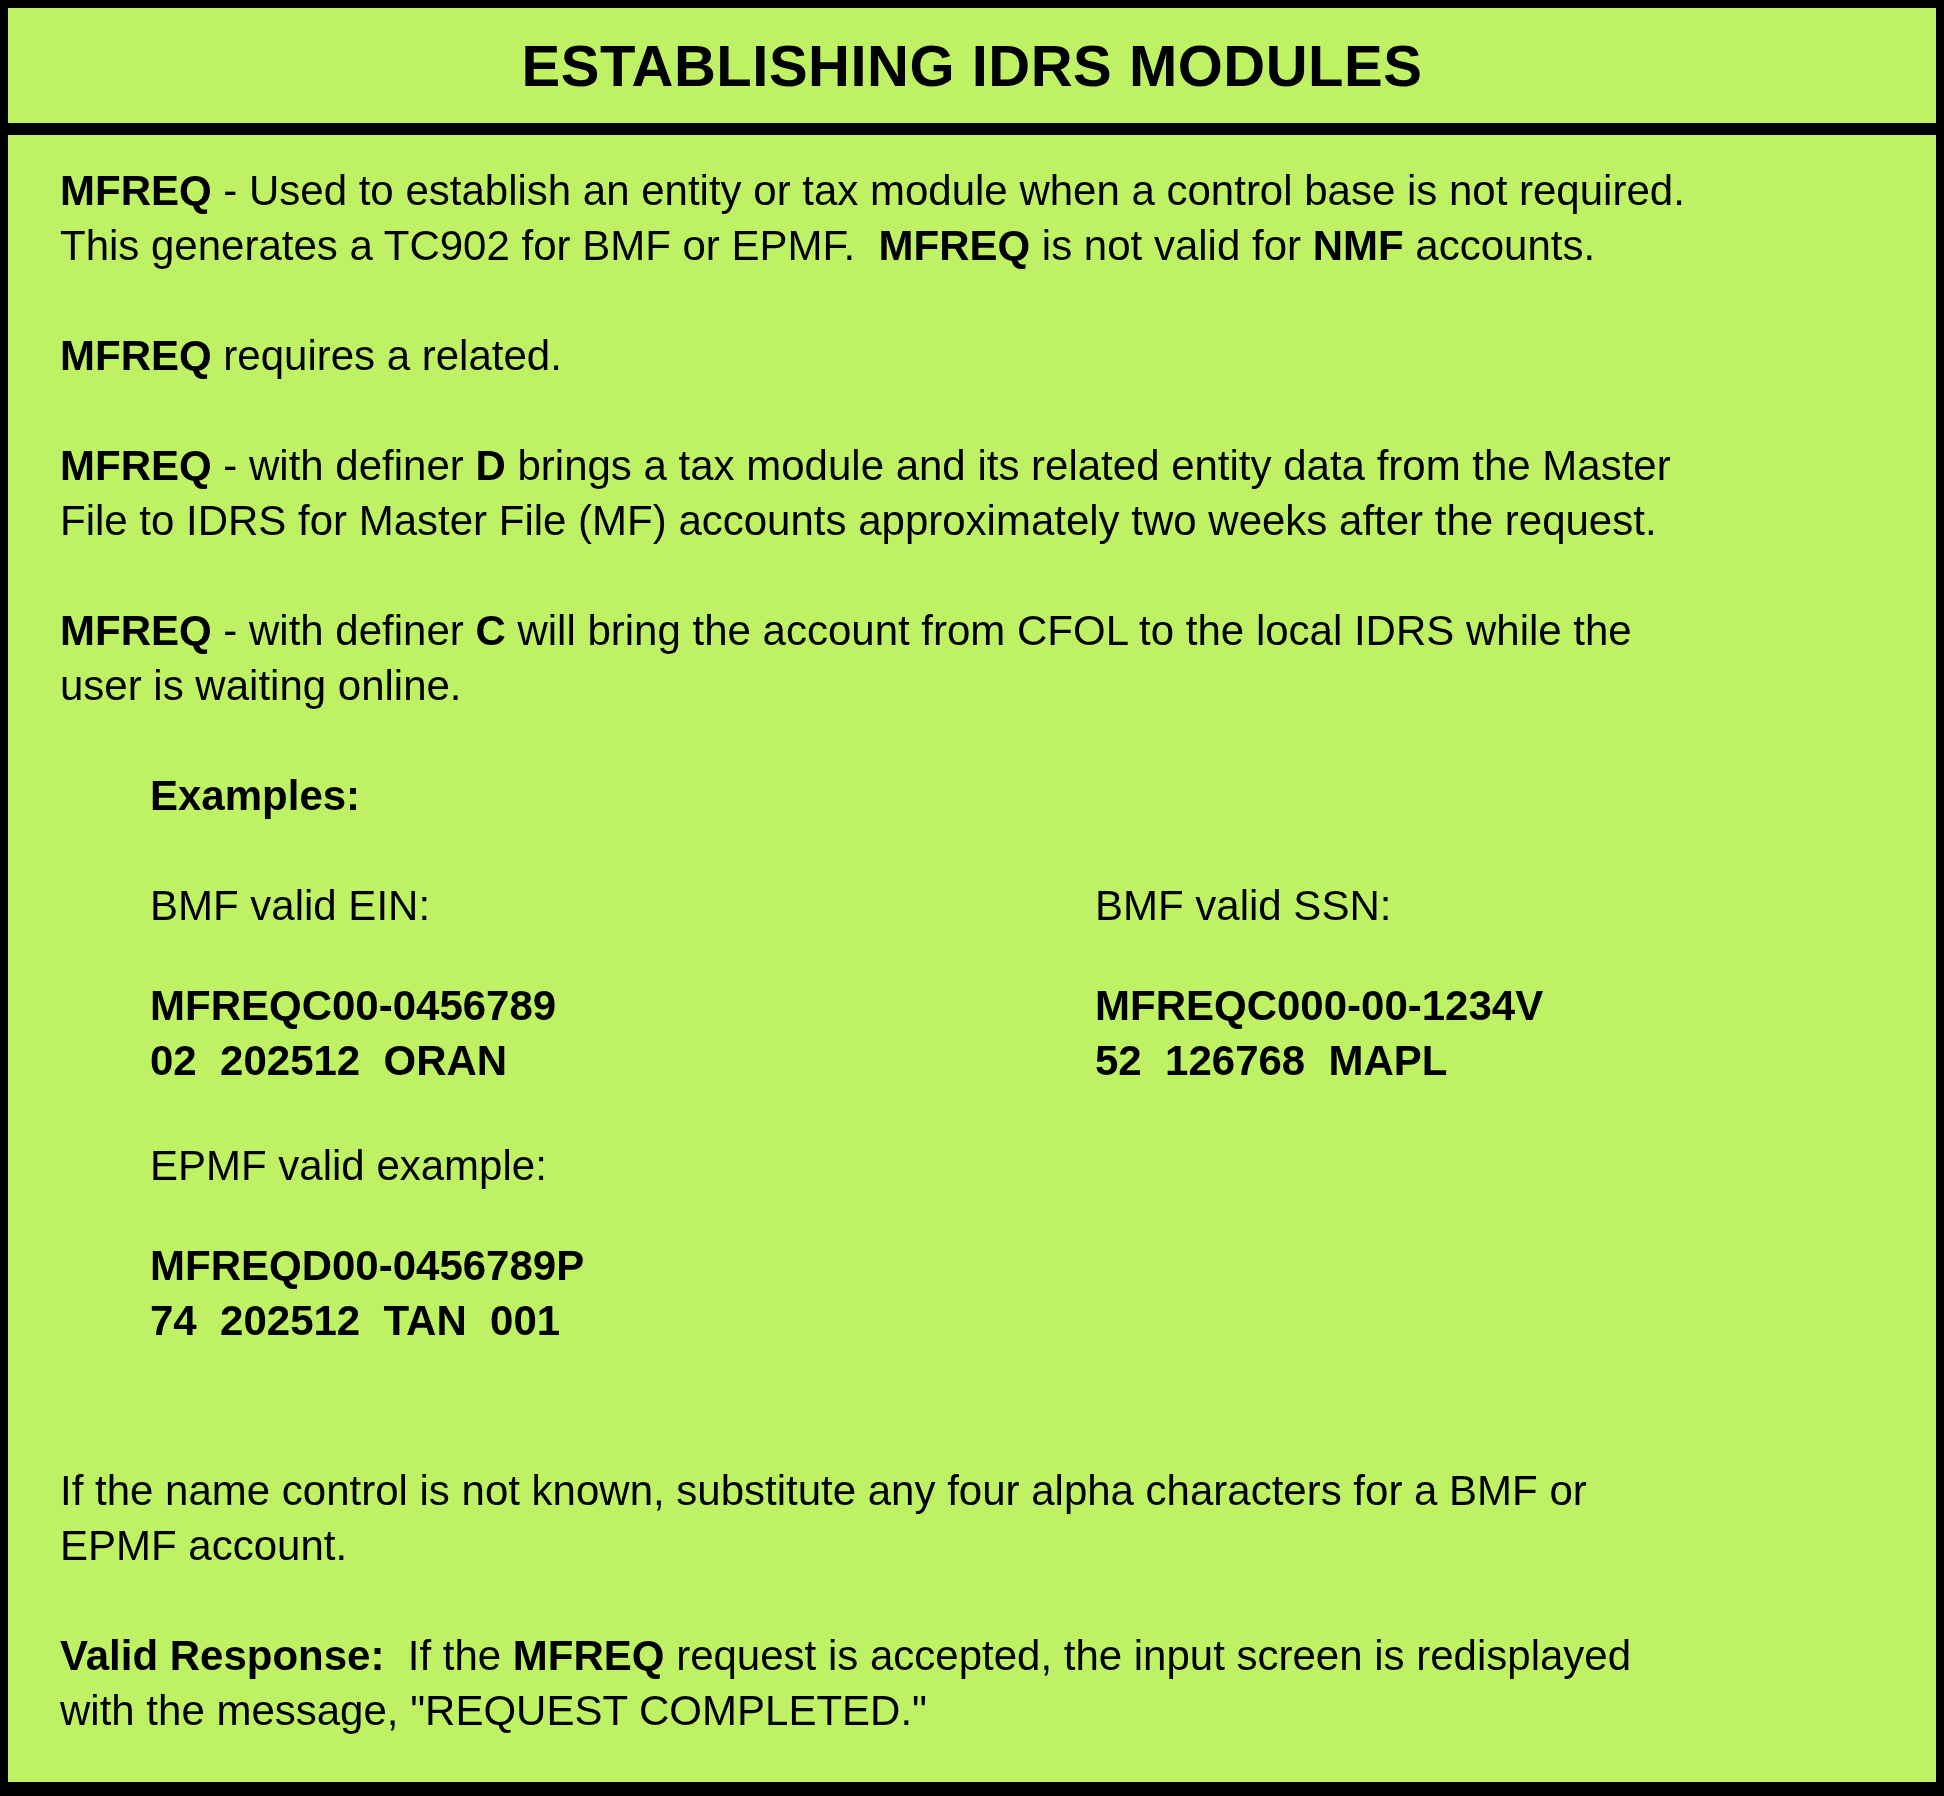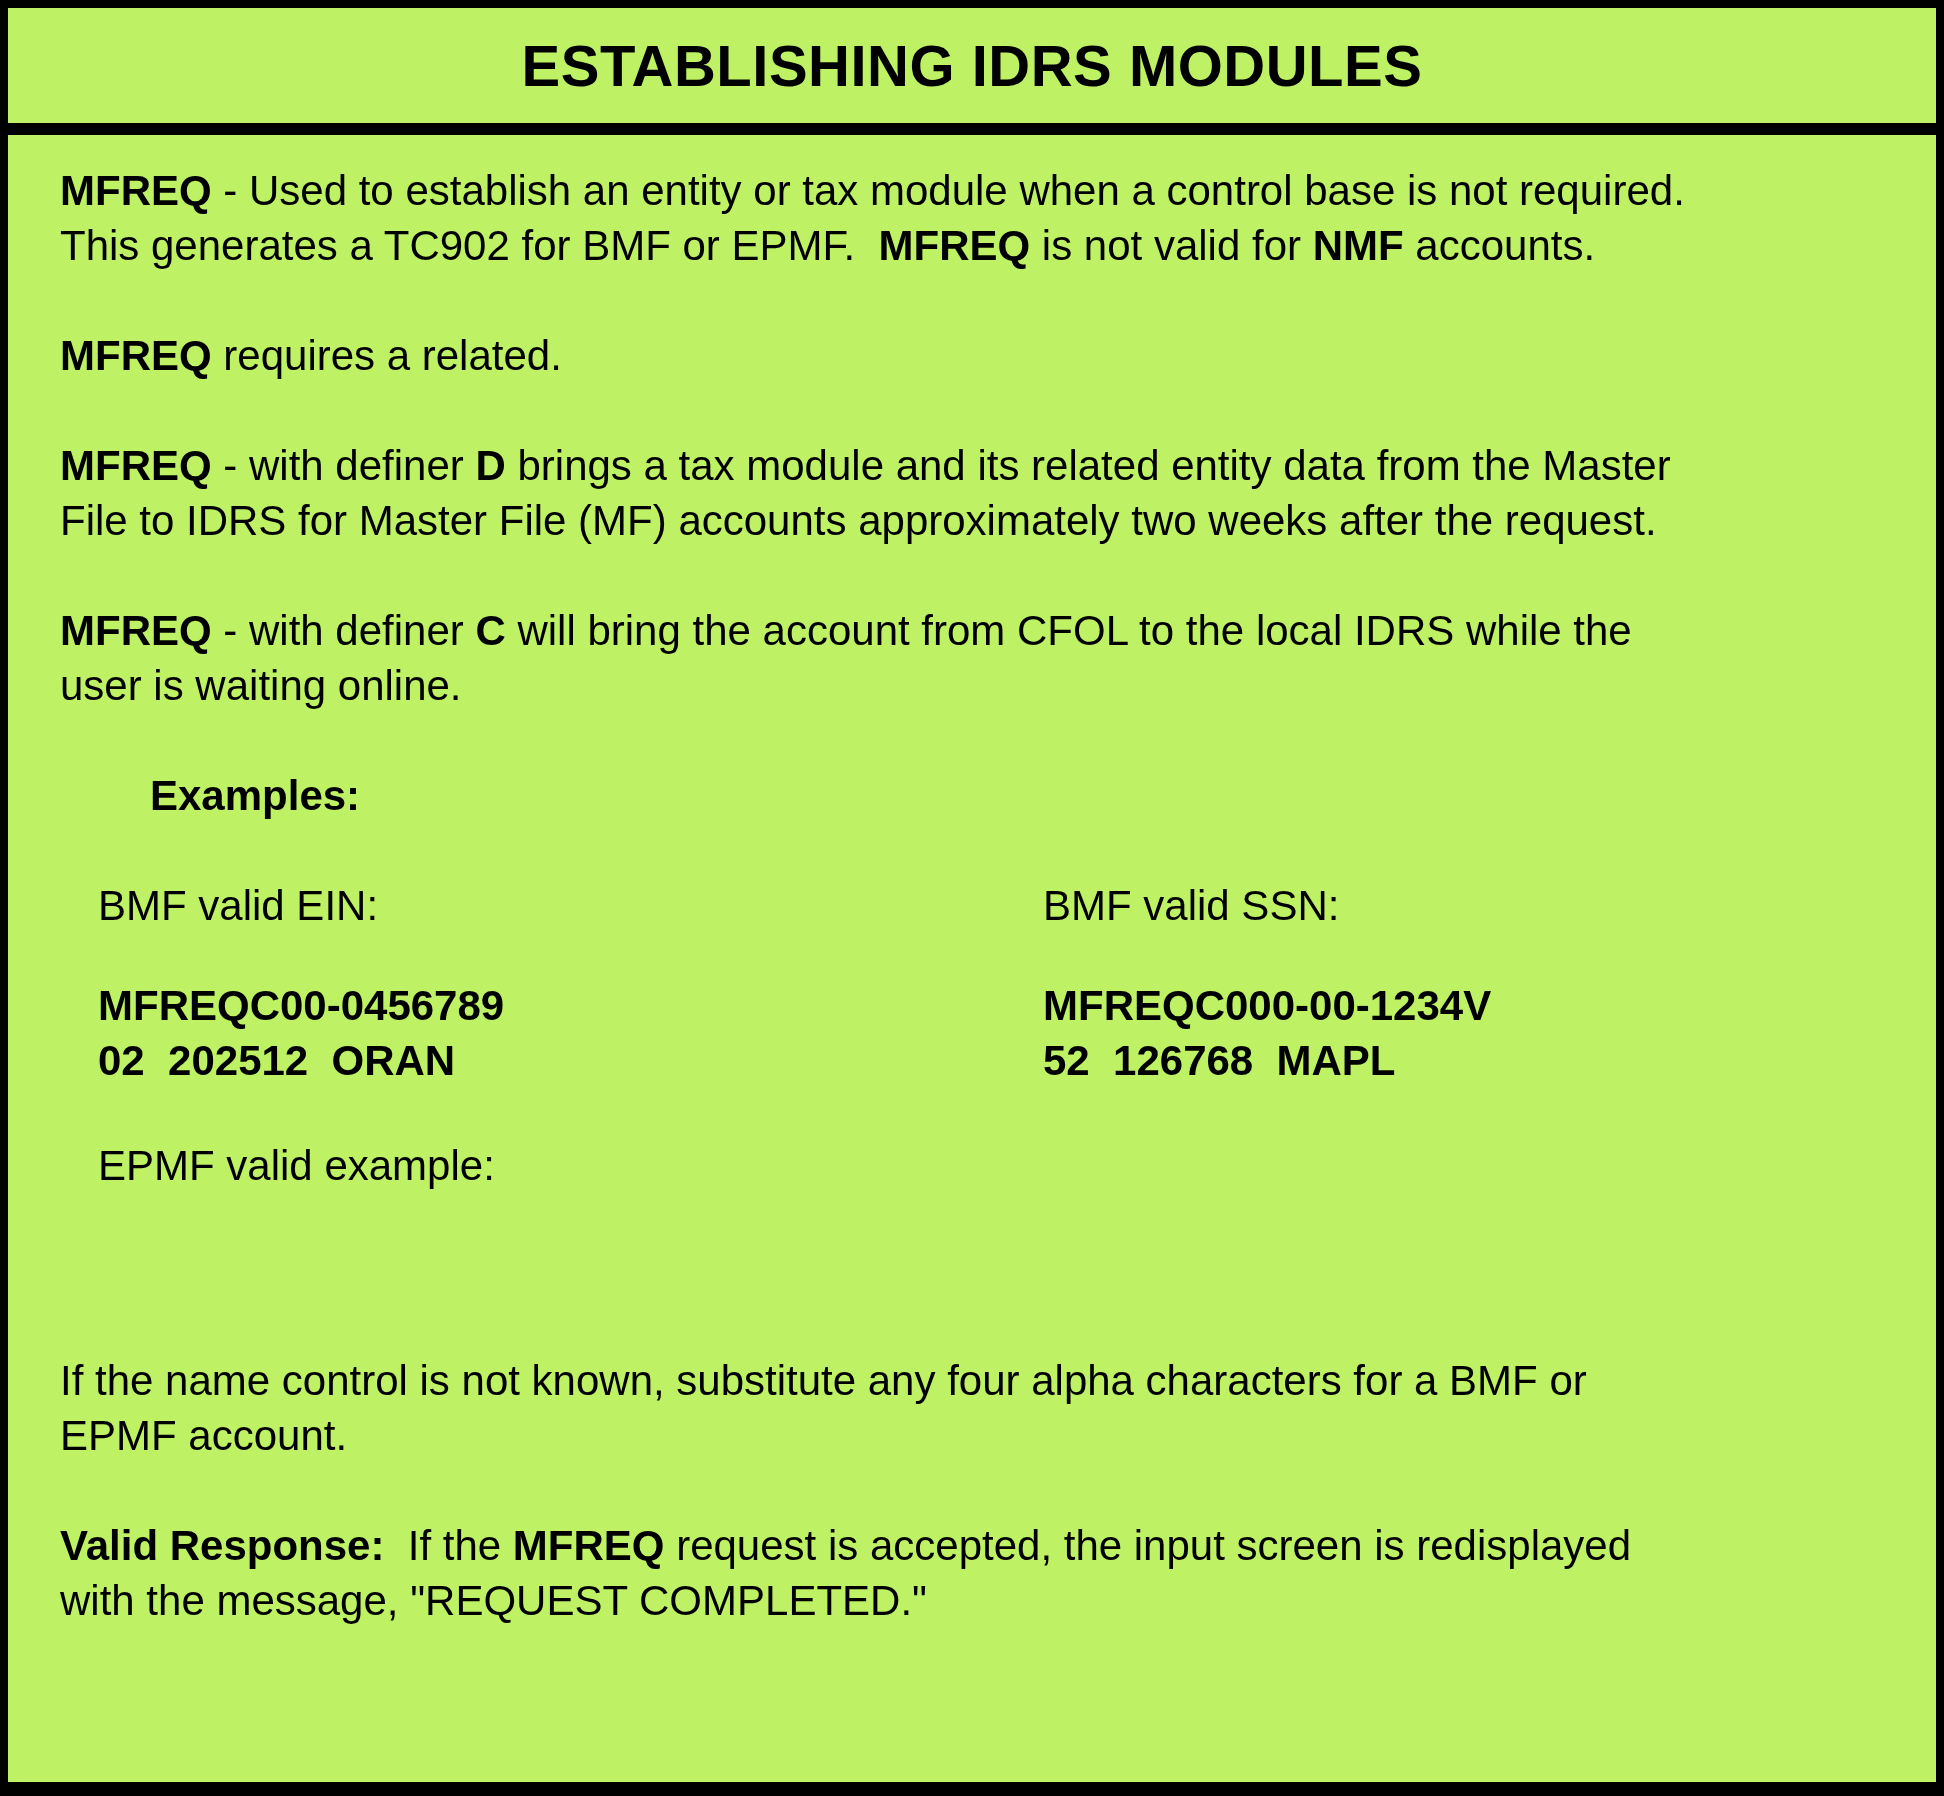--- a/index.html
+++ b/index.html
@@ -40,21 +40,21 @@
   .body p {
     margin: 0 0 55px 0;
     white-space: pre-wrap;
   }
   .b { font-weight: bold; }
   .examples-heading {
     margin: 15px 0 55px 90px !important;
     font-weight: bold;
   }
   .ex-grid {
-    margin-left: 38px;
+    margin-left: 90px;
     margin-bottom: 115px;
     display: grid;
     grid-template-columns: 945px 1fr;
   }
   .ex-grid .ex-label { margin: 0 0 45px 0; }
   .ex-grid .ex-code  { margin: 0 0 50px 0; font-weight: bold; }
   .ex-grid .ex-code.last { margin-bottom: 0; }
 </style>
 </head>
 <body>
@@ -85,20 +85,22 @@
       <p class="ex-label">BMF valid SSN:</p>
 
       <p class="ex-code">MFREQC00-0456789
 02  202512  ORAN</p>
       <p class="ex-code">MFREQC000-00-1234V
 52  126768  MAPL</p>
 
       <p class="ex-label">EPMF valid example:</p>
       <span></span>
 
+      <p class="ex-code last">MFREQD00-0456789P
+74  202512  TAN  001</p>
       <span></span>
     </div>
 
     <p><span>If the name control is not known, substitute any four alpha characters for a BMF or
 EPMF account.</span></p>
 
     <p><span class="b">Valid Response:</span><span>  If the </span><span class="b">MFREQ</span><span> request is accepted, the input screen is redisplayed
 with the message, "REQUEST COMPLETED."</span></p>
 
   </div>

